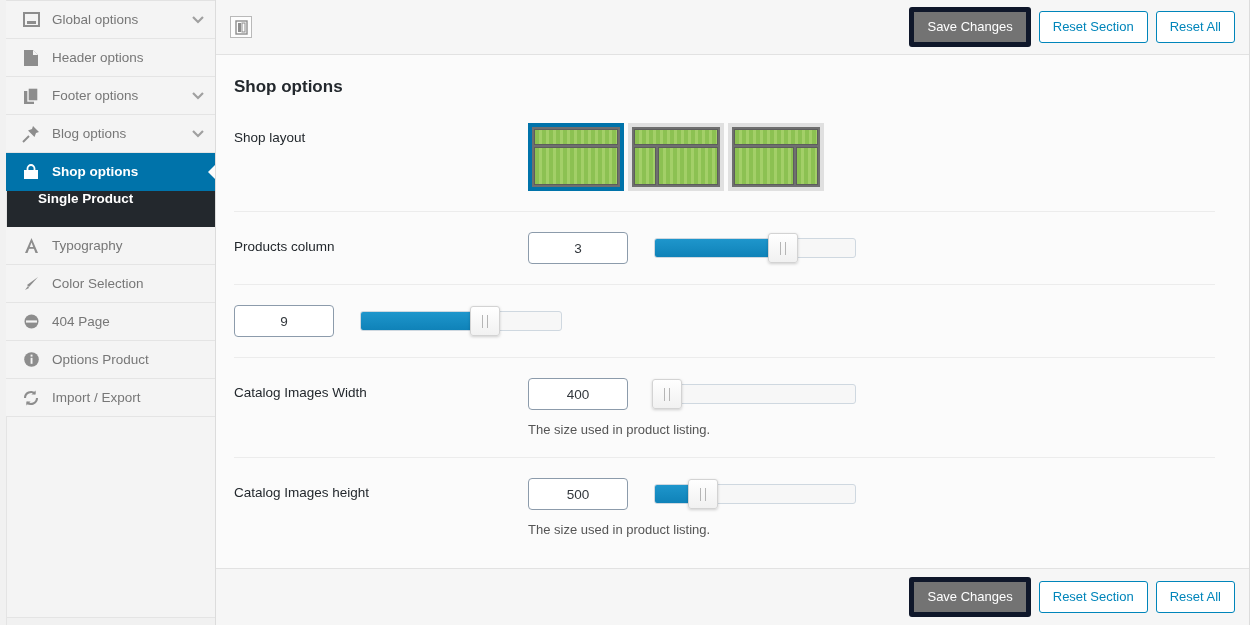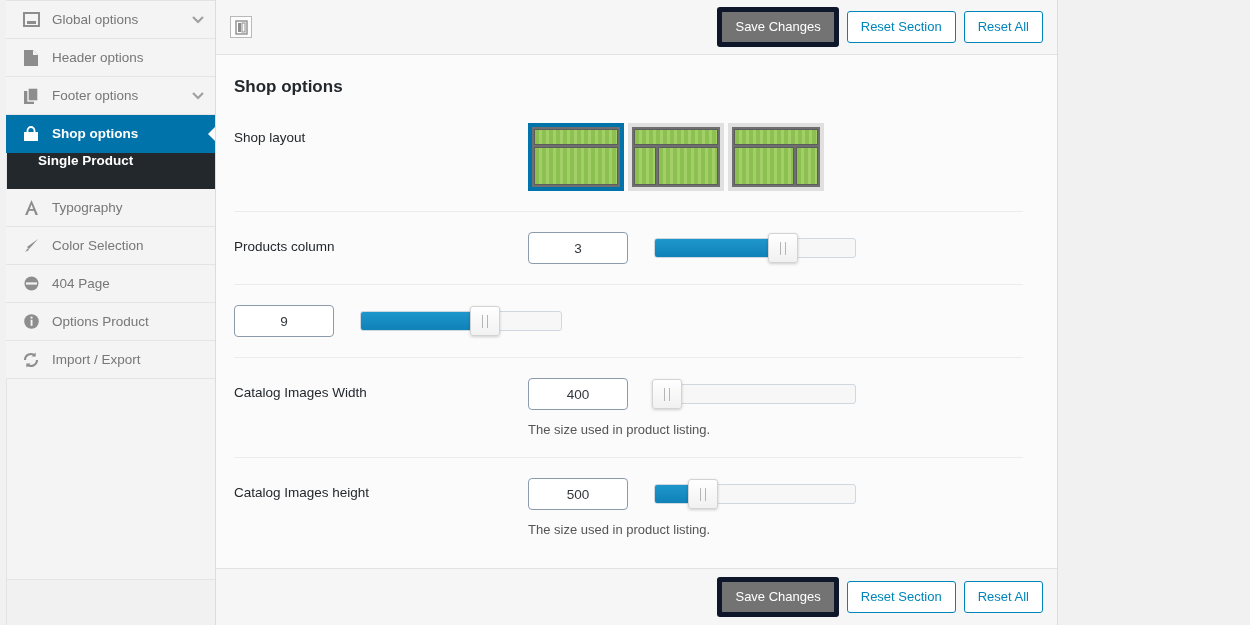--- a/index.html
+++ b/index.html
@@ -12,21 +12,21 @@
     background: #f1f1f1;
     font-family: "Liberation Sans", sans-serif;
     font-size: 13px;
     color: #444;
     overflow: hidden;
   }
 
   
   .redux-container {
     position: relative;
-    width: 1058px;
+    width: 1250px;
     height: 625px;
     display: flex;
     background: #f1f1f1;
     box-sizing: border-box;
   }
 
   
   .sidebar {
     position: relative;
     width: 216px;
@@ -367,20 +367,34 @@
             </svg>
         </span>
         <span class="nlabel">Footer options</span>
         <span class="chev">
           <svg width="12" height="8" viewBox="0 0 12 8">
               <path d="M1 1 L6 6 L11 1" fill="none" stroke="#a0a0a0" stroke-width="2.2"></path>
             </svg>
         </span>
       </div>
 
+      <div class="nav-item">
+        <span class="nico">
+          <svg width="18" height="18" viewBox="0 0 18 18">
+              <path d="M11 1 L17 7 L14 8 L12.5 12 L6 5.5 L10 4 Z" fill="#8d8d8d"></path>
+              <path d="M7 11 L1 17" stroke="#8d8d8d" stroke-width="2"></path>
+            </svg>
+        </span>
+        <span class="nlabel">Blog options</span>
+        <span class="chev">
+          <svg width="12" height="8" viewBox="0 0 12 8">
+              <path d="M1 1 L6 6 L11 1" fill="none" stroke="#a0a0a0" stroke-width="2.2"></path>
+            </svg>
+        </span>
+      </div>
 
       <div class="nav-item active">
         <span class="nico">
           <svg width="18" height="18" viewBox="0 0 18 18">
               <path d="M2 7 h14 v9 h-14 z" fill="#fff"></path>
               <path d="M5.5 8 V5.5 a3.5 3.5 0 0 1 7 0 V8" fill="none" stroke="#fff" stroke-width="1.8"></path>
             </svg>
         </span>
         <span class="nlabel">Shop options</span>
         <span class="chev"></span>

